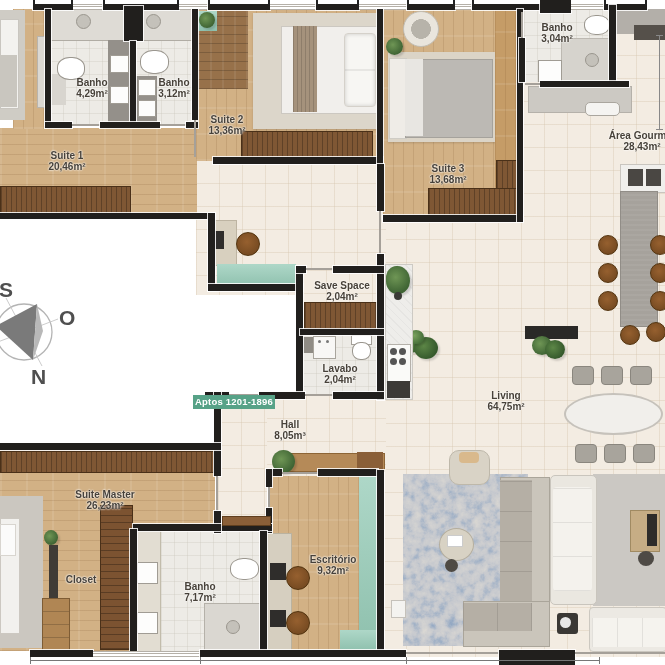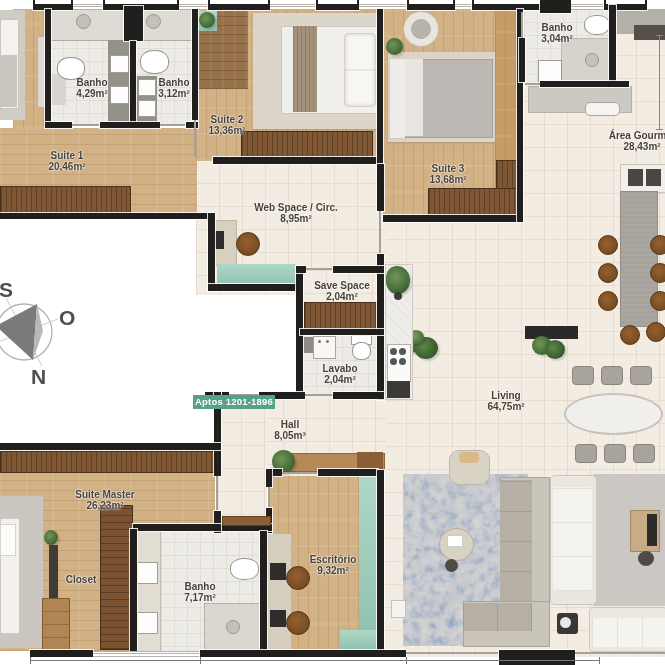--- a/index.html
+++ b/index.html
@@ -446,21 +446,20 @@
 <div class="t" style="left:33px;top:150px;width:68px;">Suite 1<br>20,46m²</div>
 
 <div class="t" style="left:193px;top:114px;width:68px;">Suite 2<br>13,36m²</div>
 
 <div class="t" style="left:414px;top:163px;width:68px;">Suite 3<br>13,68m²</div>
 
 <div class="t" style="left:523px;top:22px;width:68px;">Banho<br>3,04m²</div>
 
 <div class="t" style="left:594px;top:130px;width:96px;">Área Gourmet<br>28,43m²</div>
 
-<div class="t" style="left:252px;top:202px;width:88px;">Web Space / Circ.<br>8,95m²</div>
 
 <div class="t" style="left:308px;top:280px;width:68px;">Save Space<br>2,04m²</div>
 
 <div class="t" style="left:306px;top:363px;width:68px;">Lavabo<br>2,04m²</div>
 
 <div class="t" style="left:472px;top:390px;width:68px;">Living<br>64,75m²</div>
 
 <div class="t" style="left:256px;top:419px;width:68px;">Hall<br>8,05m³</div>
 
 <div class="t" style="left:71px;top:489px;width:68px;">Suite Master<br>26,23m²</div>

